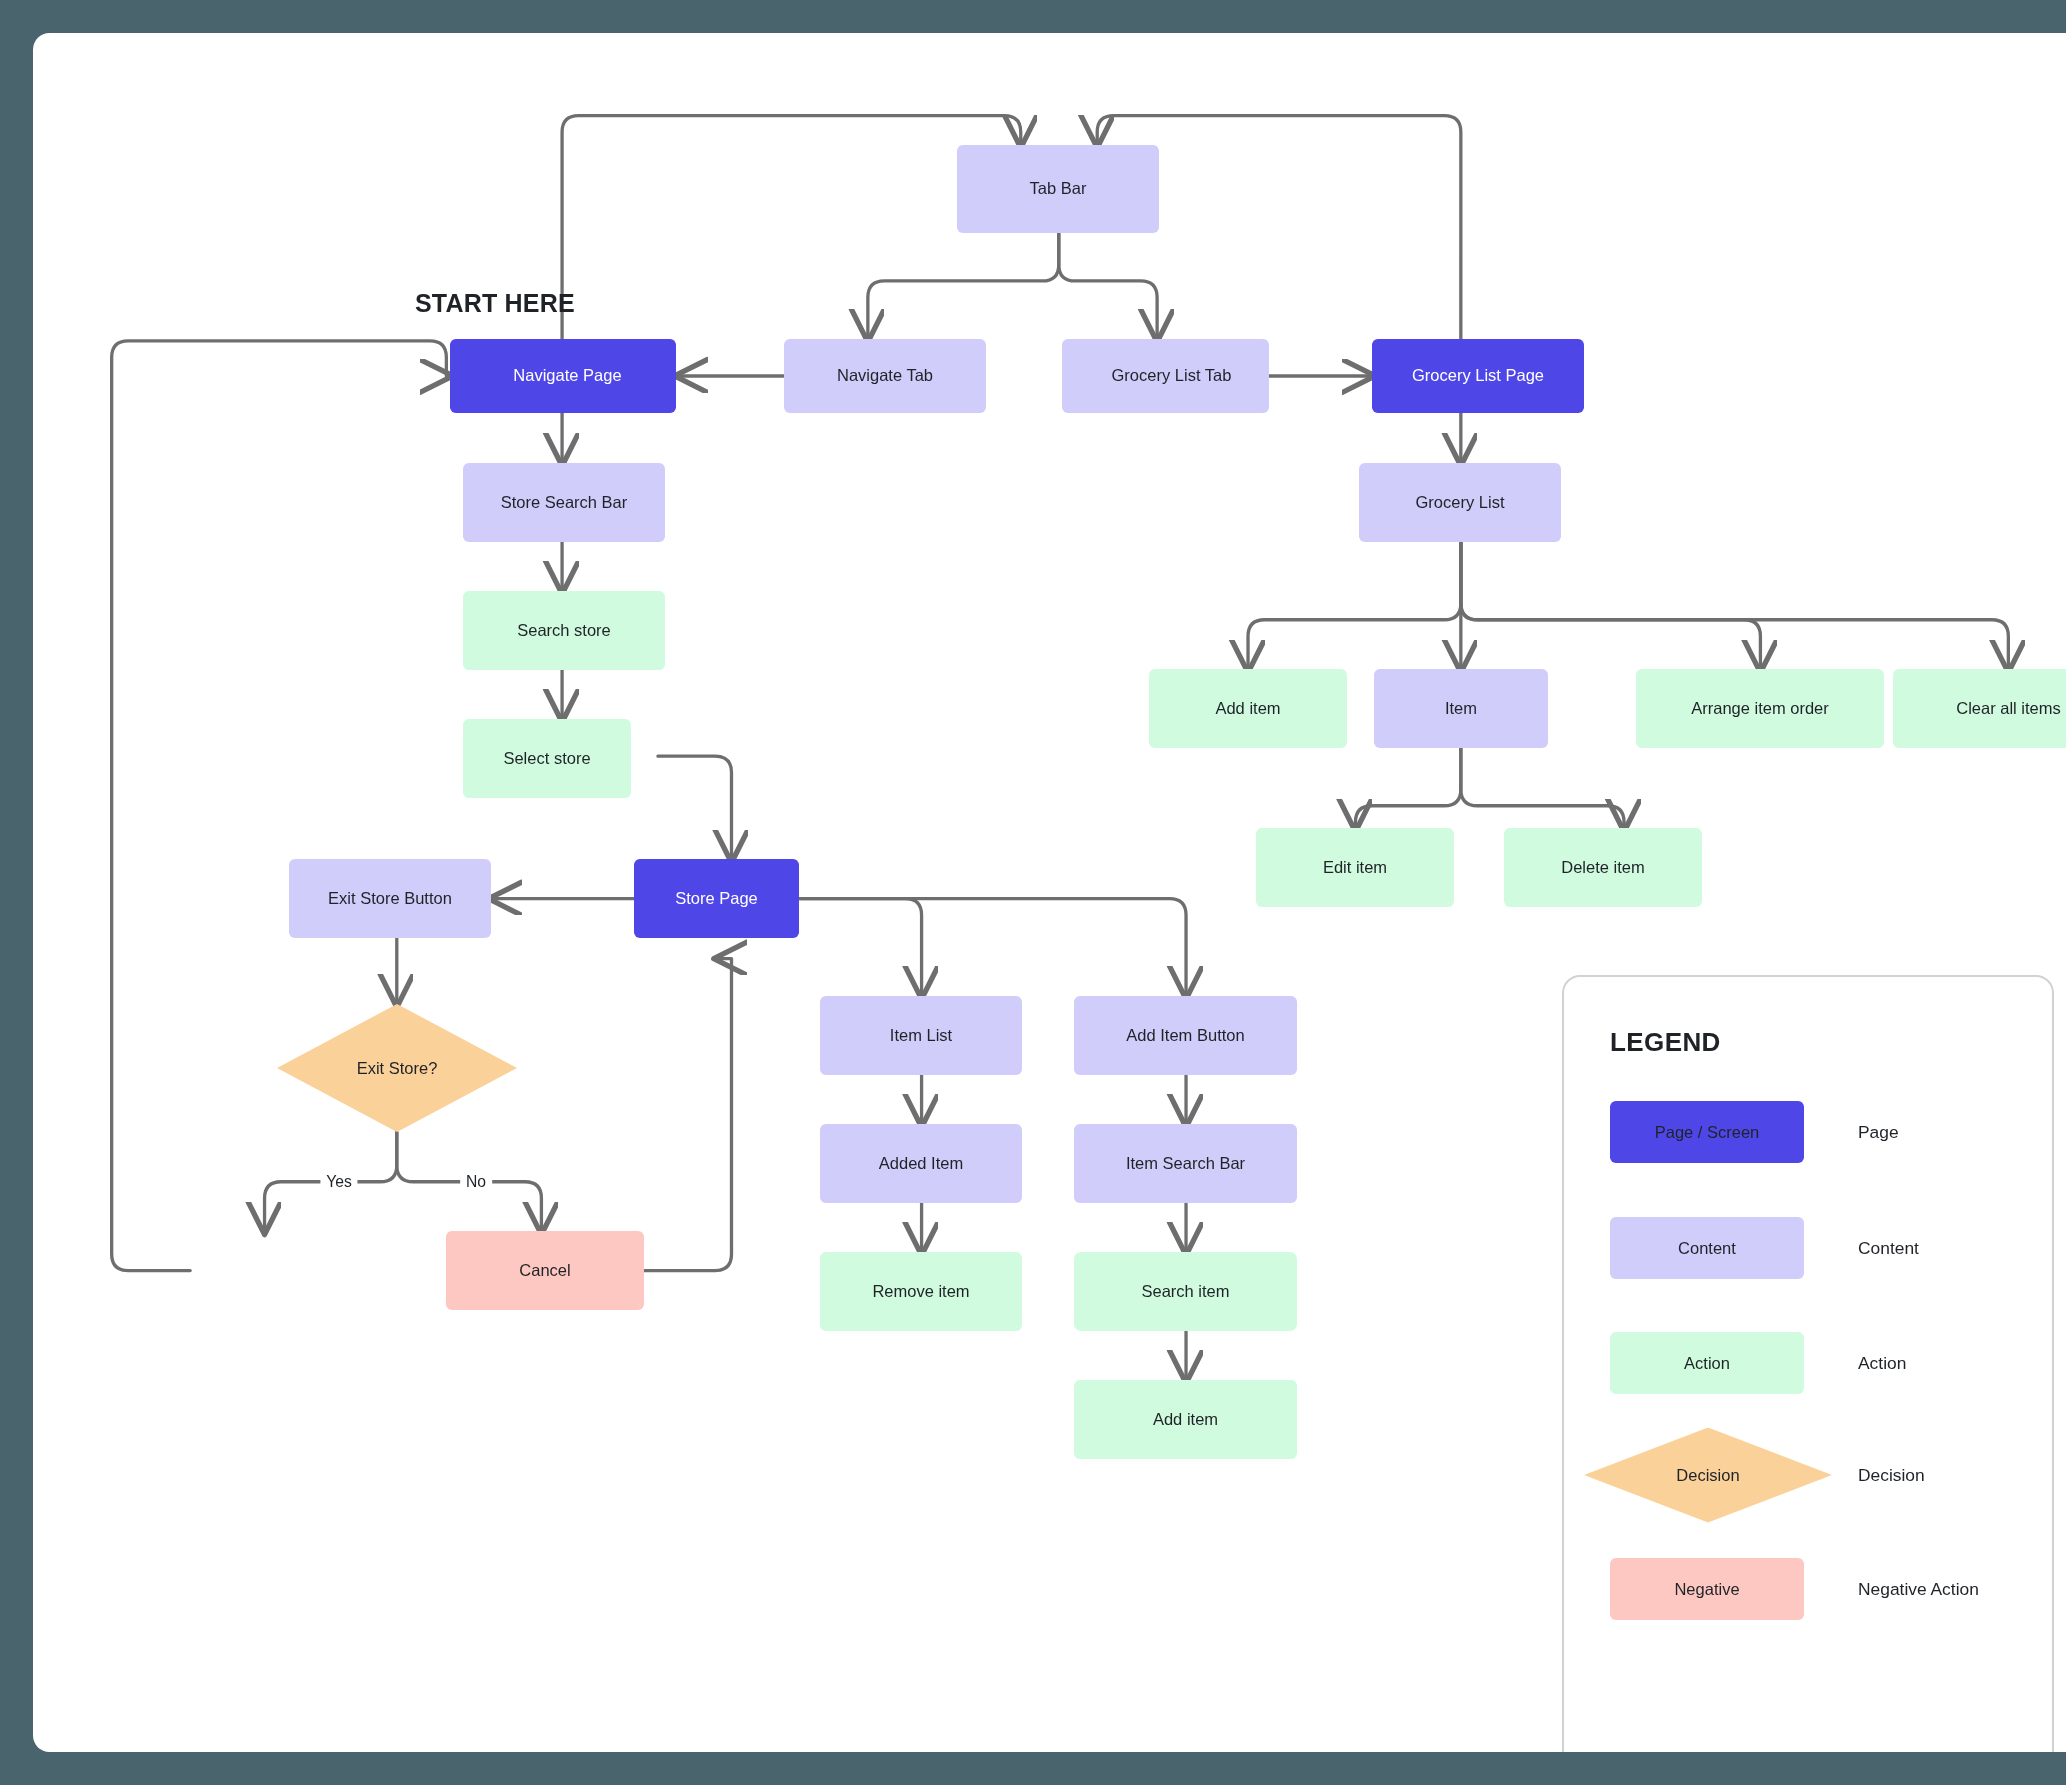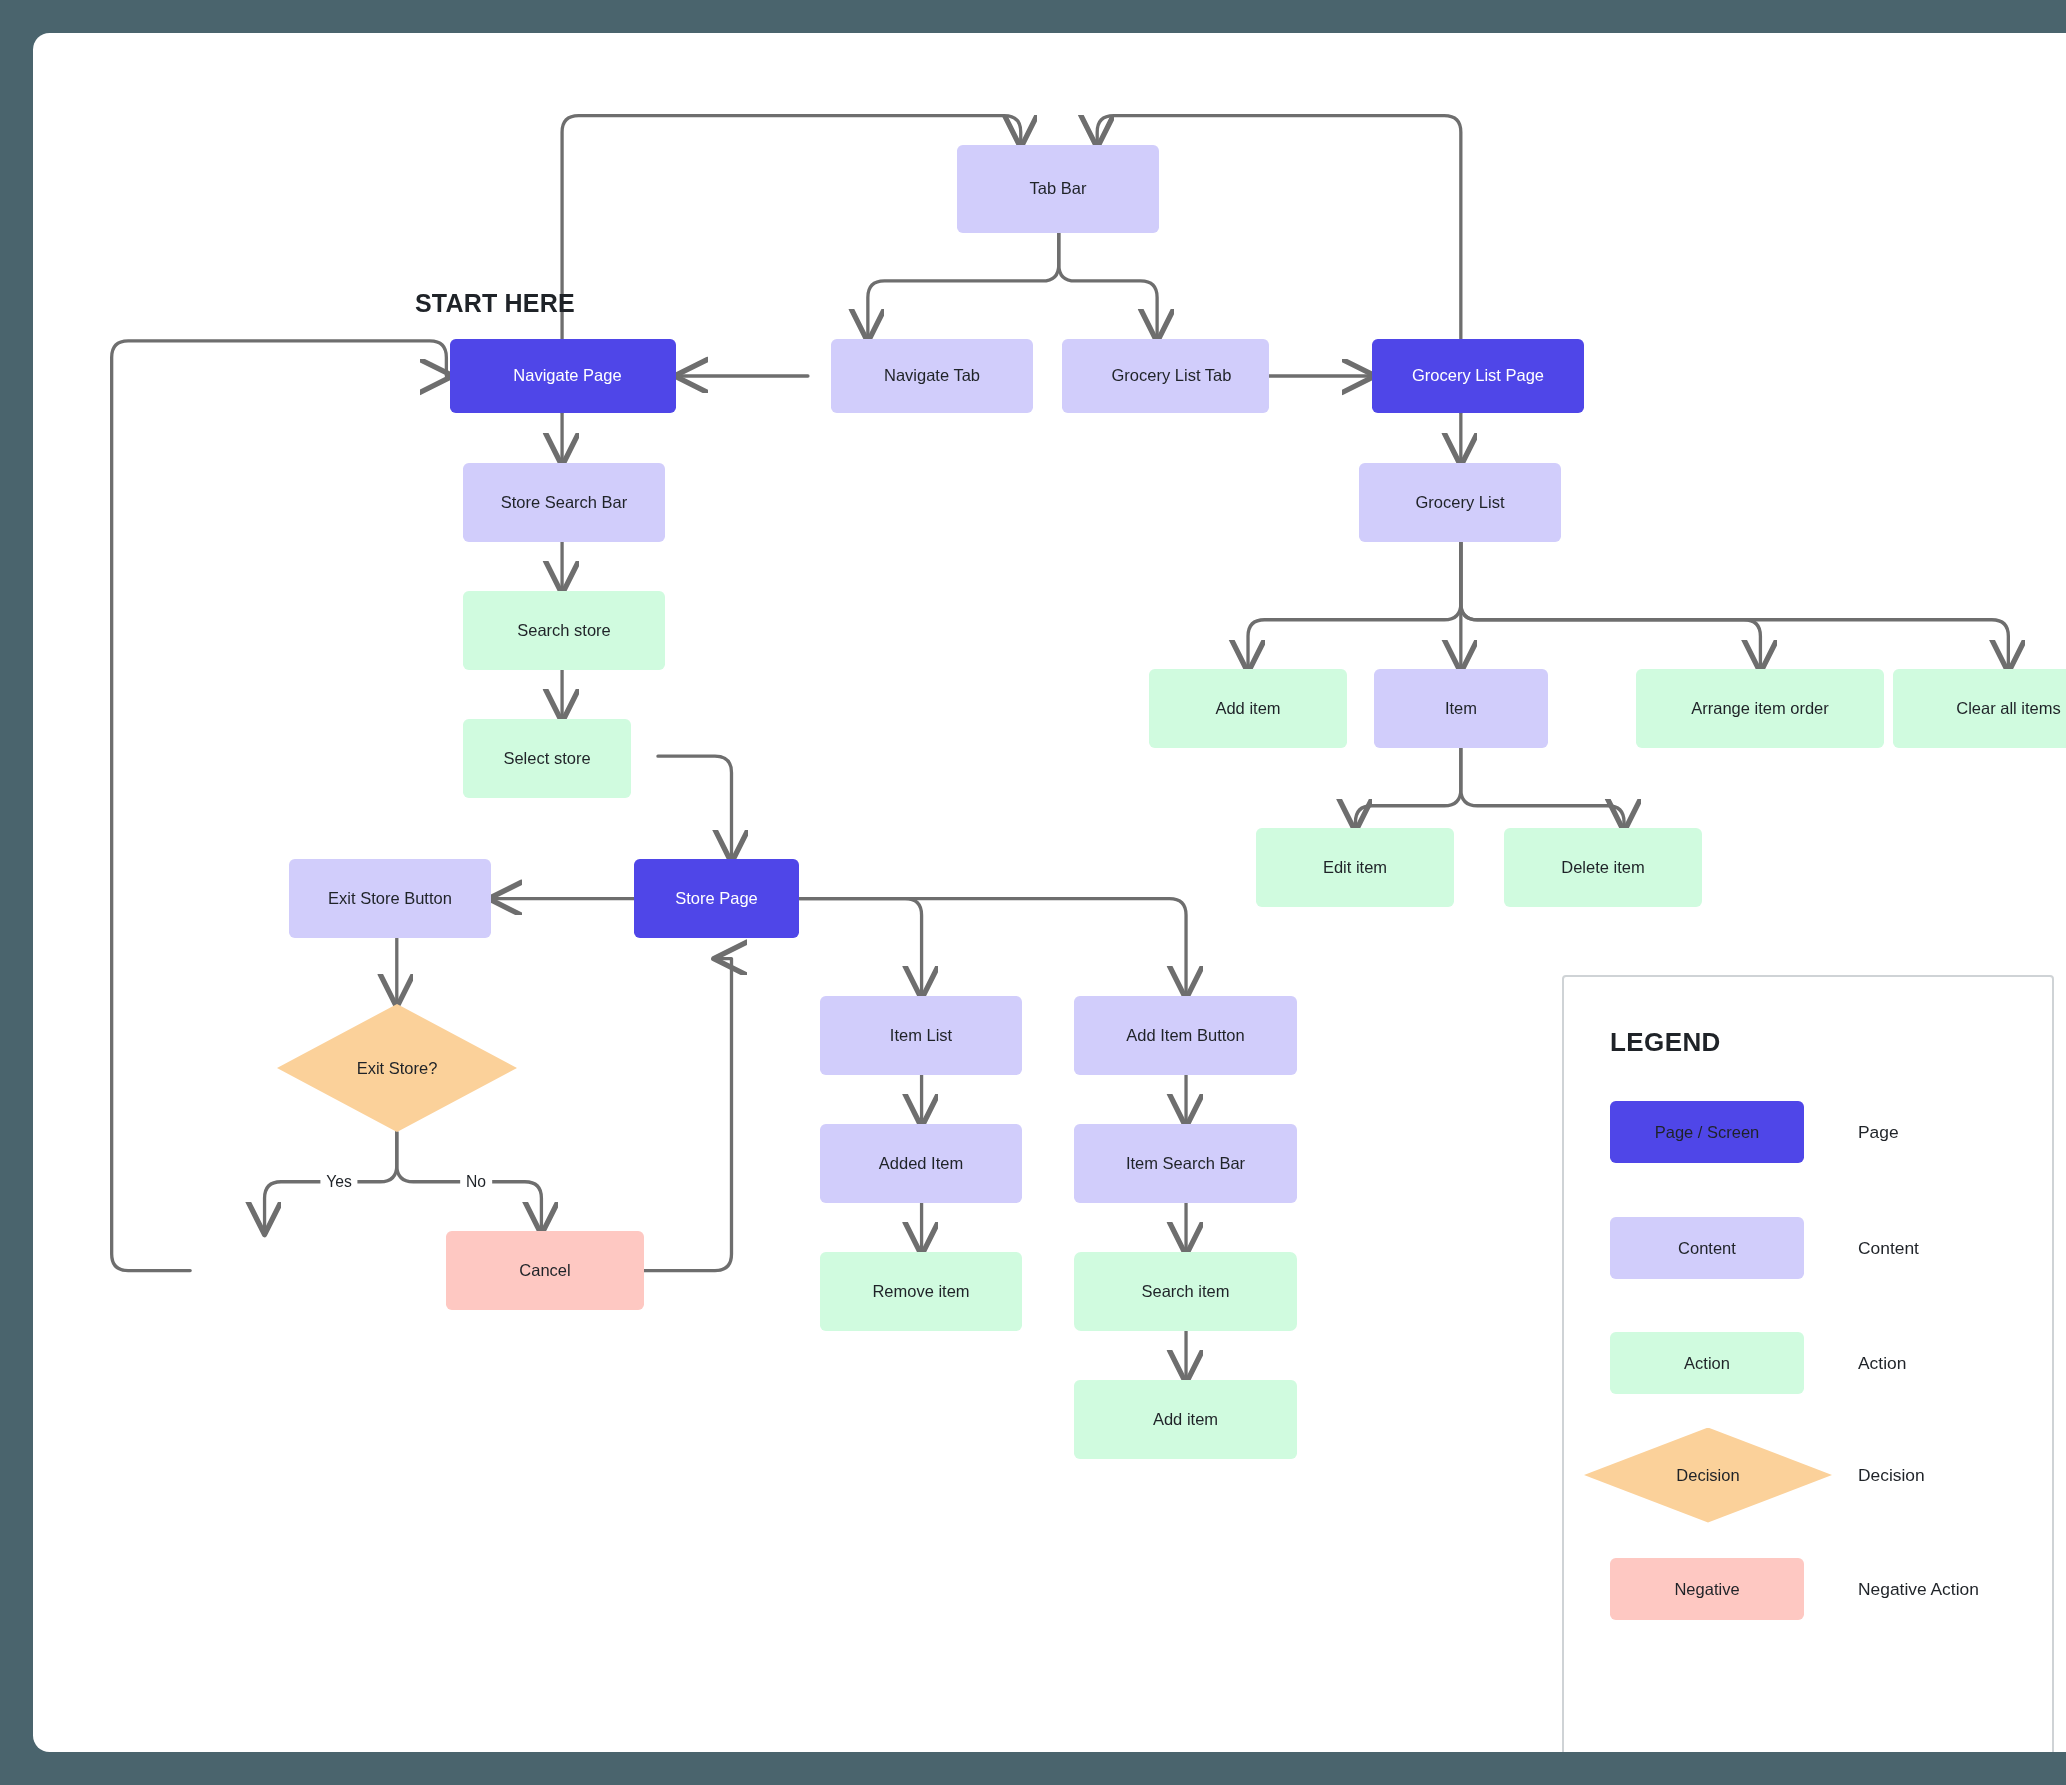--- a/index.html
+++ b/index.html
@@ -63,21 +63,21 @@
     white-space:nowrap;
   }
 
   
   #legend{
     position:absolute;
     left:1529px;top:942px;
     width:492px;height:811px;
     box-sizing:border-box;
     border:2.1px solid #CFD3D6;
-    border-radius:4px;
+    border-radius:18px;
     background:#ffffff;
   }
   #legend-title{
     position:absolute;left:46px;top:50px;
     font-size:26px;font-weight:bold;color:#1f2328;
     letter-spacing:0.4px;
   }
   .legend-row{position:absolute;left:46px;width:413px;height:62px;}
   .legend-swatch{
     position:absolute;left:0;top:0;
@@ -176,21 +176,21 @@
         <path d="M380,2995 L230,2995 Q190,2995 190,2955 L190,785 Q190,745 230,745 L960,745 Q1000,745 1000,785 L1000,830 L1008,830"></path>
 
         <path d="M1450,2995 L1650,2995 Q1690,2995 1690,2955 L1690,2240 L1655,2240"></path>
       </g>
     </svg>
 
     <div id="start-here" style="left:382px;top:256px;">START HERE</div>
 
     <div class="node n-content" style="left:924px;top:112px;width:202px;height:88px;">Tab Bar</div>
 
-    <div class="node n-content" style="left:798px;top:306px;width:202px;height:74px;">Navigate Tab</div>
+    <div class="node n-content" style="left:751px;top:306px;width:202px;height:74px;">Navigate Tab</div>
     <div class="node n-content" style="left:1029px;top:306px;width:207px;height:74px;padding-left:16px;">Grocery List Tab</div>
     <div class="node n-page" style="left:417px;top:306px;width:226px;height:74px;padding-left:13px;">Navigate Page</div>
     <div class="node n-page" style="left:1339px;top:306px;width:212px;height:74px;">Grocery List Page</div>
 
     <div class="node n-content" style="left:430px;top:430px;width:202px;height:79px;">Store Search Bar</div>
     <div class="node n-action" style="left:430px;top:558px;width:202px;height:79px;">Search store</div>
     <div class="node n-action" style="left:430px;top:686px;width:168px;height:79px;">Select store</div>
 
     <div class="node n-content" style="left:1326px;top:430px;width:202px;height:79px;">Grocery List</div>
 

